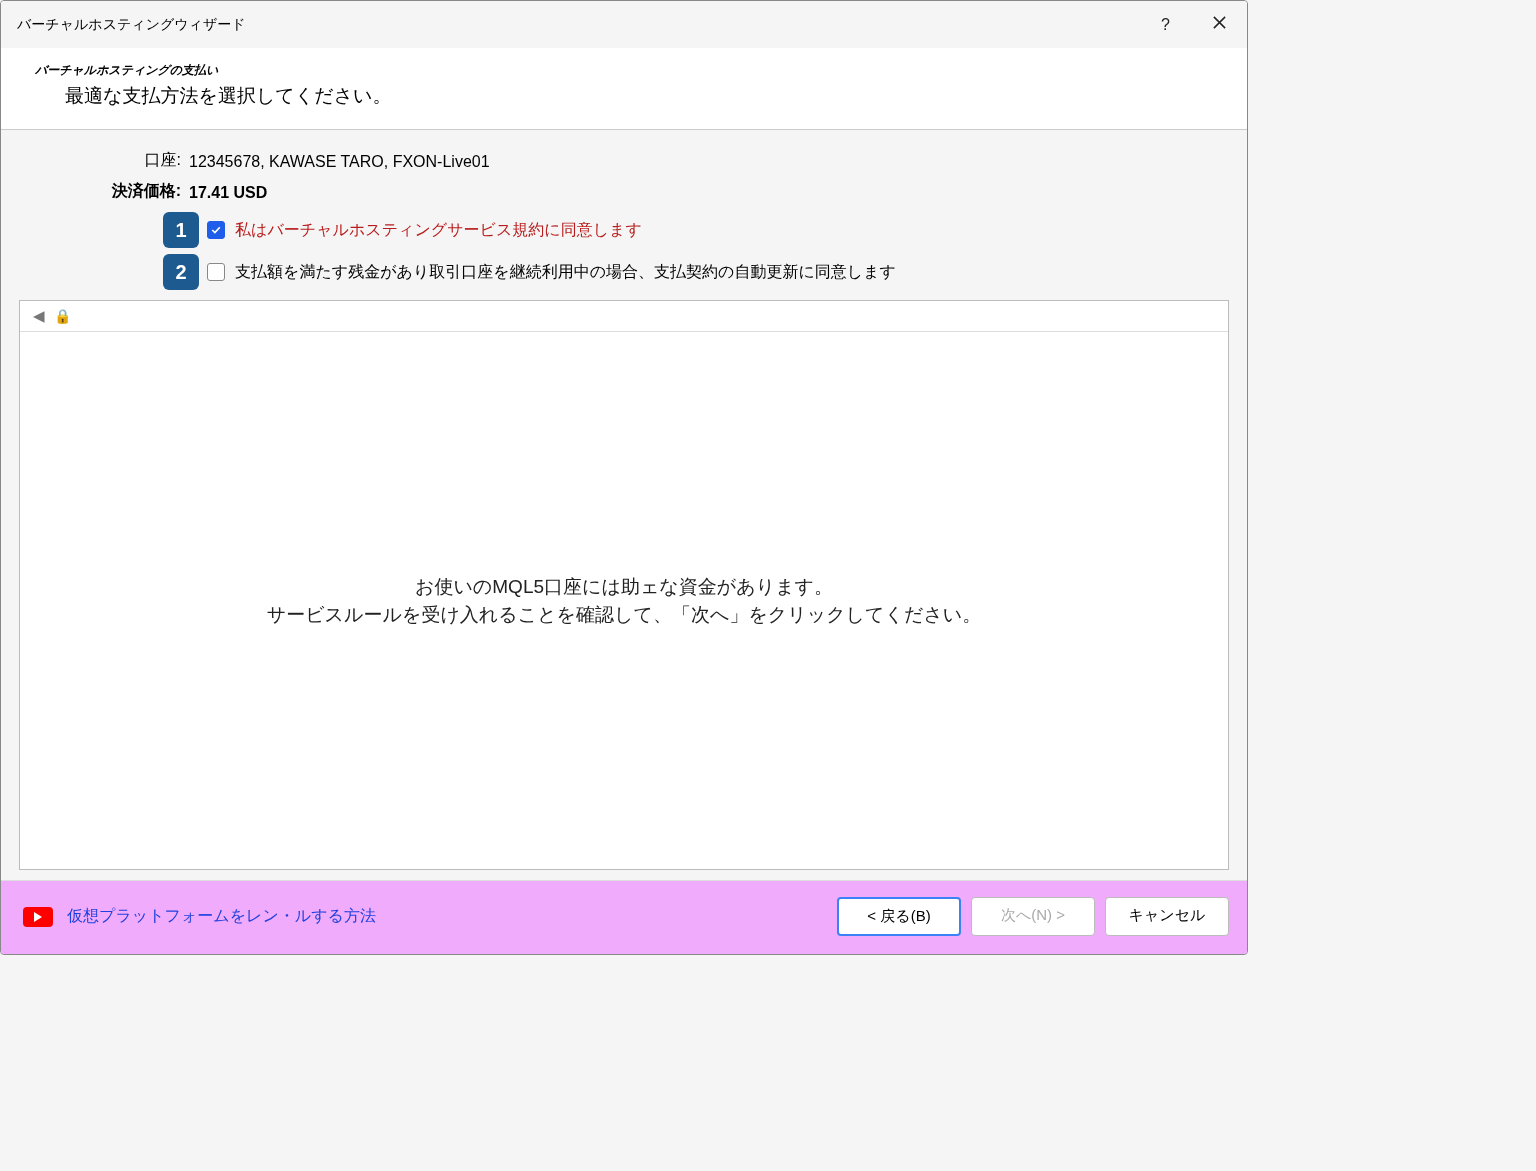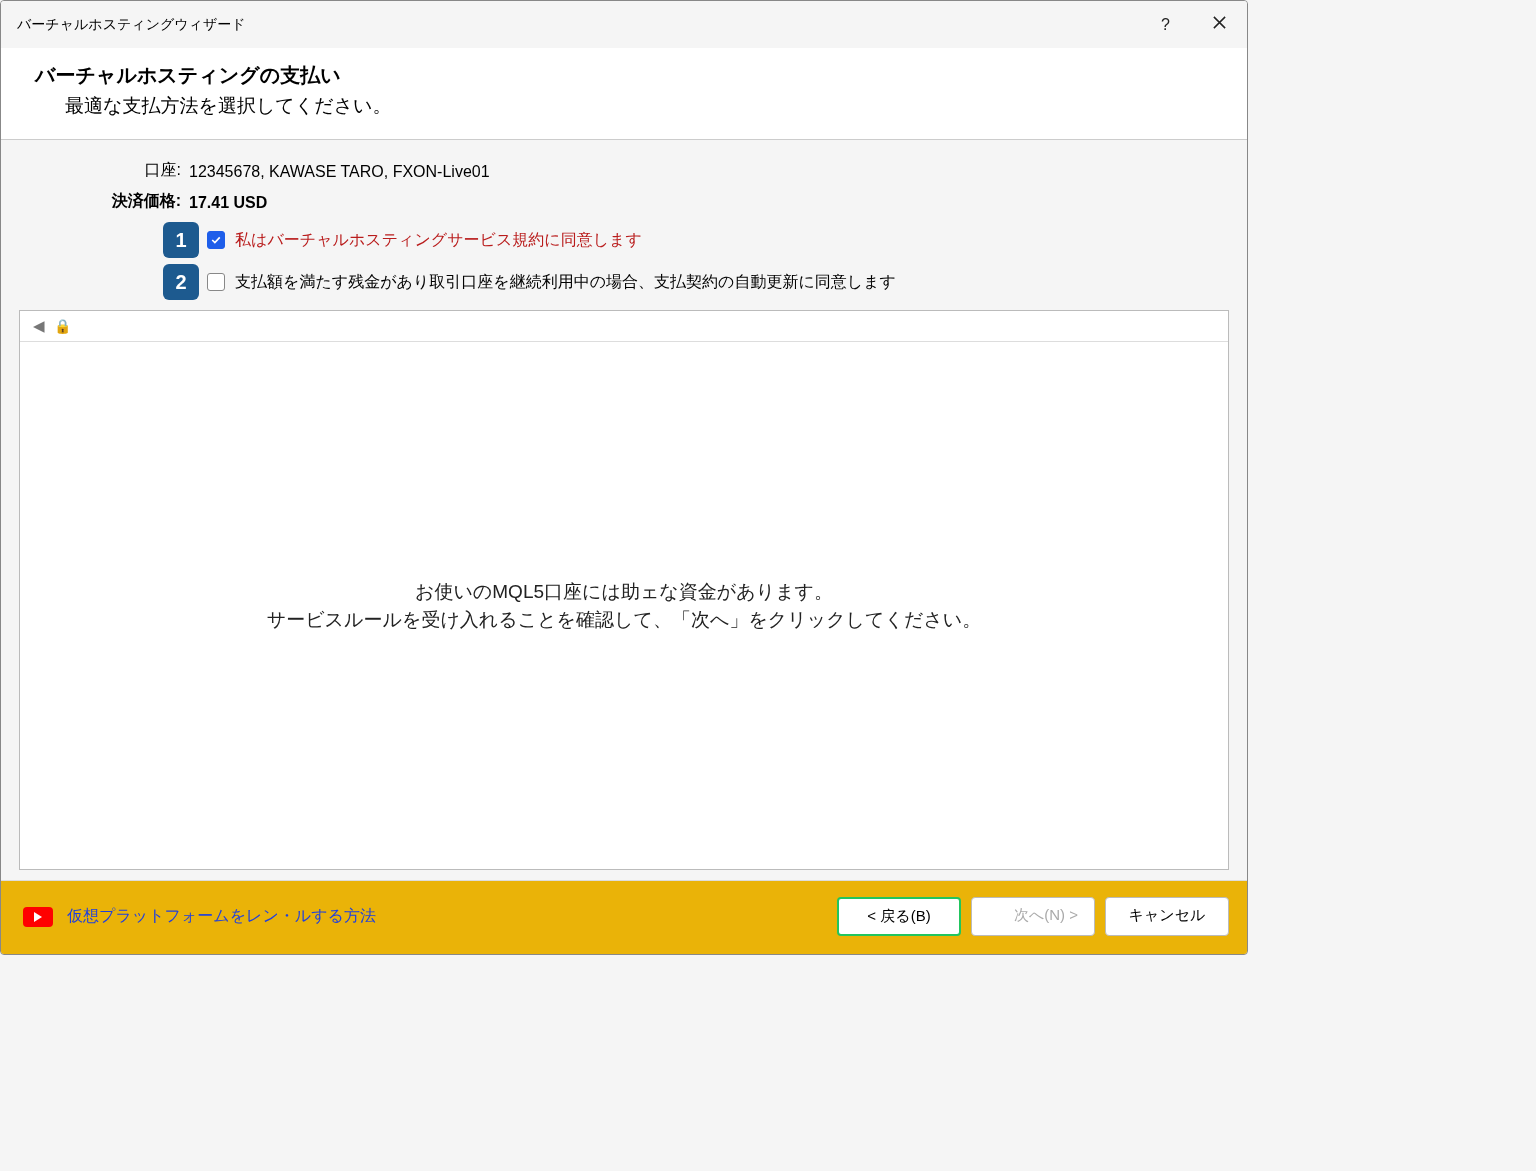--- a/index.html
+++ b/index.html
@@ -43,21 +43,22 @@
   padding: 4px 8px;
 }
 .close-icon svg { width: 15px; height: 15px; }
 .header {
   padding: 14px 30px 20px 34px;
   background: #fff;
   border-bottom: 1px solid #ccc;
 }
 .header-title {
   font-weight: bold;
-  font-size: 20px;
+  font-size: 12px;
+  font-style: italic;
 }
 .header-subtitle {
   font-size: 19px;
   margin-left: 30px;
   margin-top: 4px;
 }
 .content {
   flex: 1;
   padding: 20px 18px 10px 18px;
   display: flex;
@@ -148,21 +149,21 @@
 .browser-msg {
   font-size: 19px;
   color: #222;
 }
 .footer {
   display: flex;
   align-items: center;
   justify-content: space-between;
   padding: 16px 18px 18px 22px;
   border-top: 1px solid #ddd;
-  background: #eab308;
+  background: #f0abfc;
 }
 .footer-left {
   display: flex;
   align-items: center;
   gap: 14px;
 }
 .youtube-icon {
   width: 30px;
   height: 20px;
   background: #f00;
@@ -189,26 +190,25 @@
   min-width: 124px;
   padding: 8px 16px;
   font-size: 15px;
   background: #fff;
   border: 1px solid #bbb;
   border-radius: 4px;
   cursor: pointer;
   text-align: center;
 }
 .btn.primary {
-  border: 2px solid #22c55e;
+  border: 2px solid #3b82f6;
 }
 .btn.disabled {
   color: #aaa;
   cursor: default;
-  text-align: right;
 }
 </style>
 </head>
 <body>
 
 <div class="dialog">
 
   <div class="titlebar">
     <span>バーチャルホスティングウィザード</span>
     <div class="titlebar-btns">

